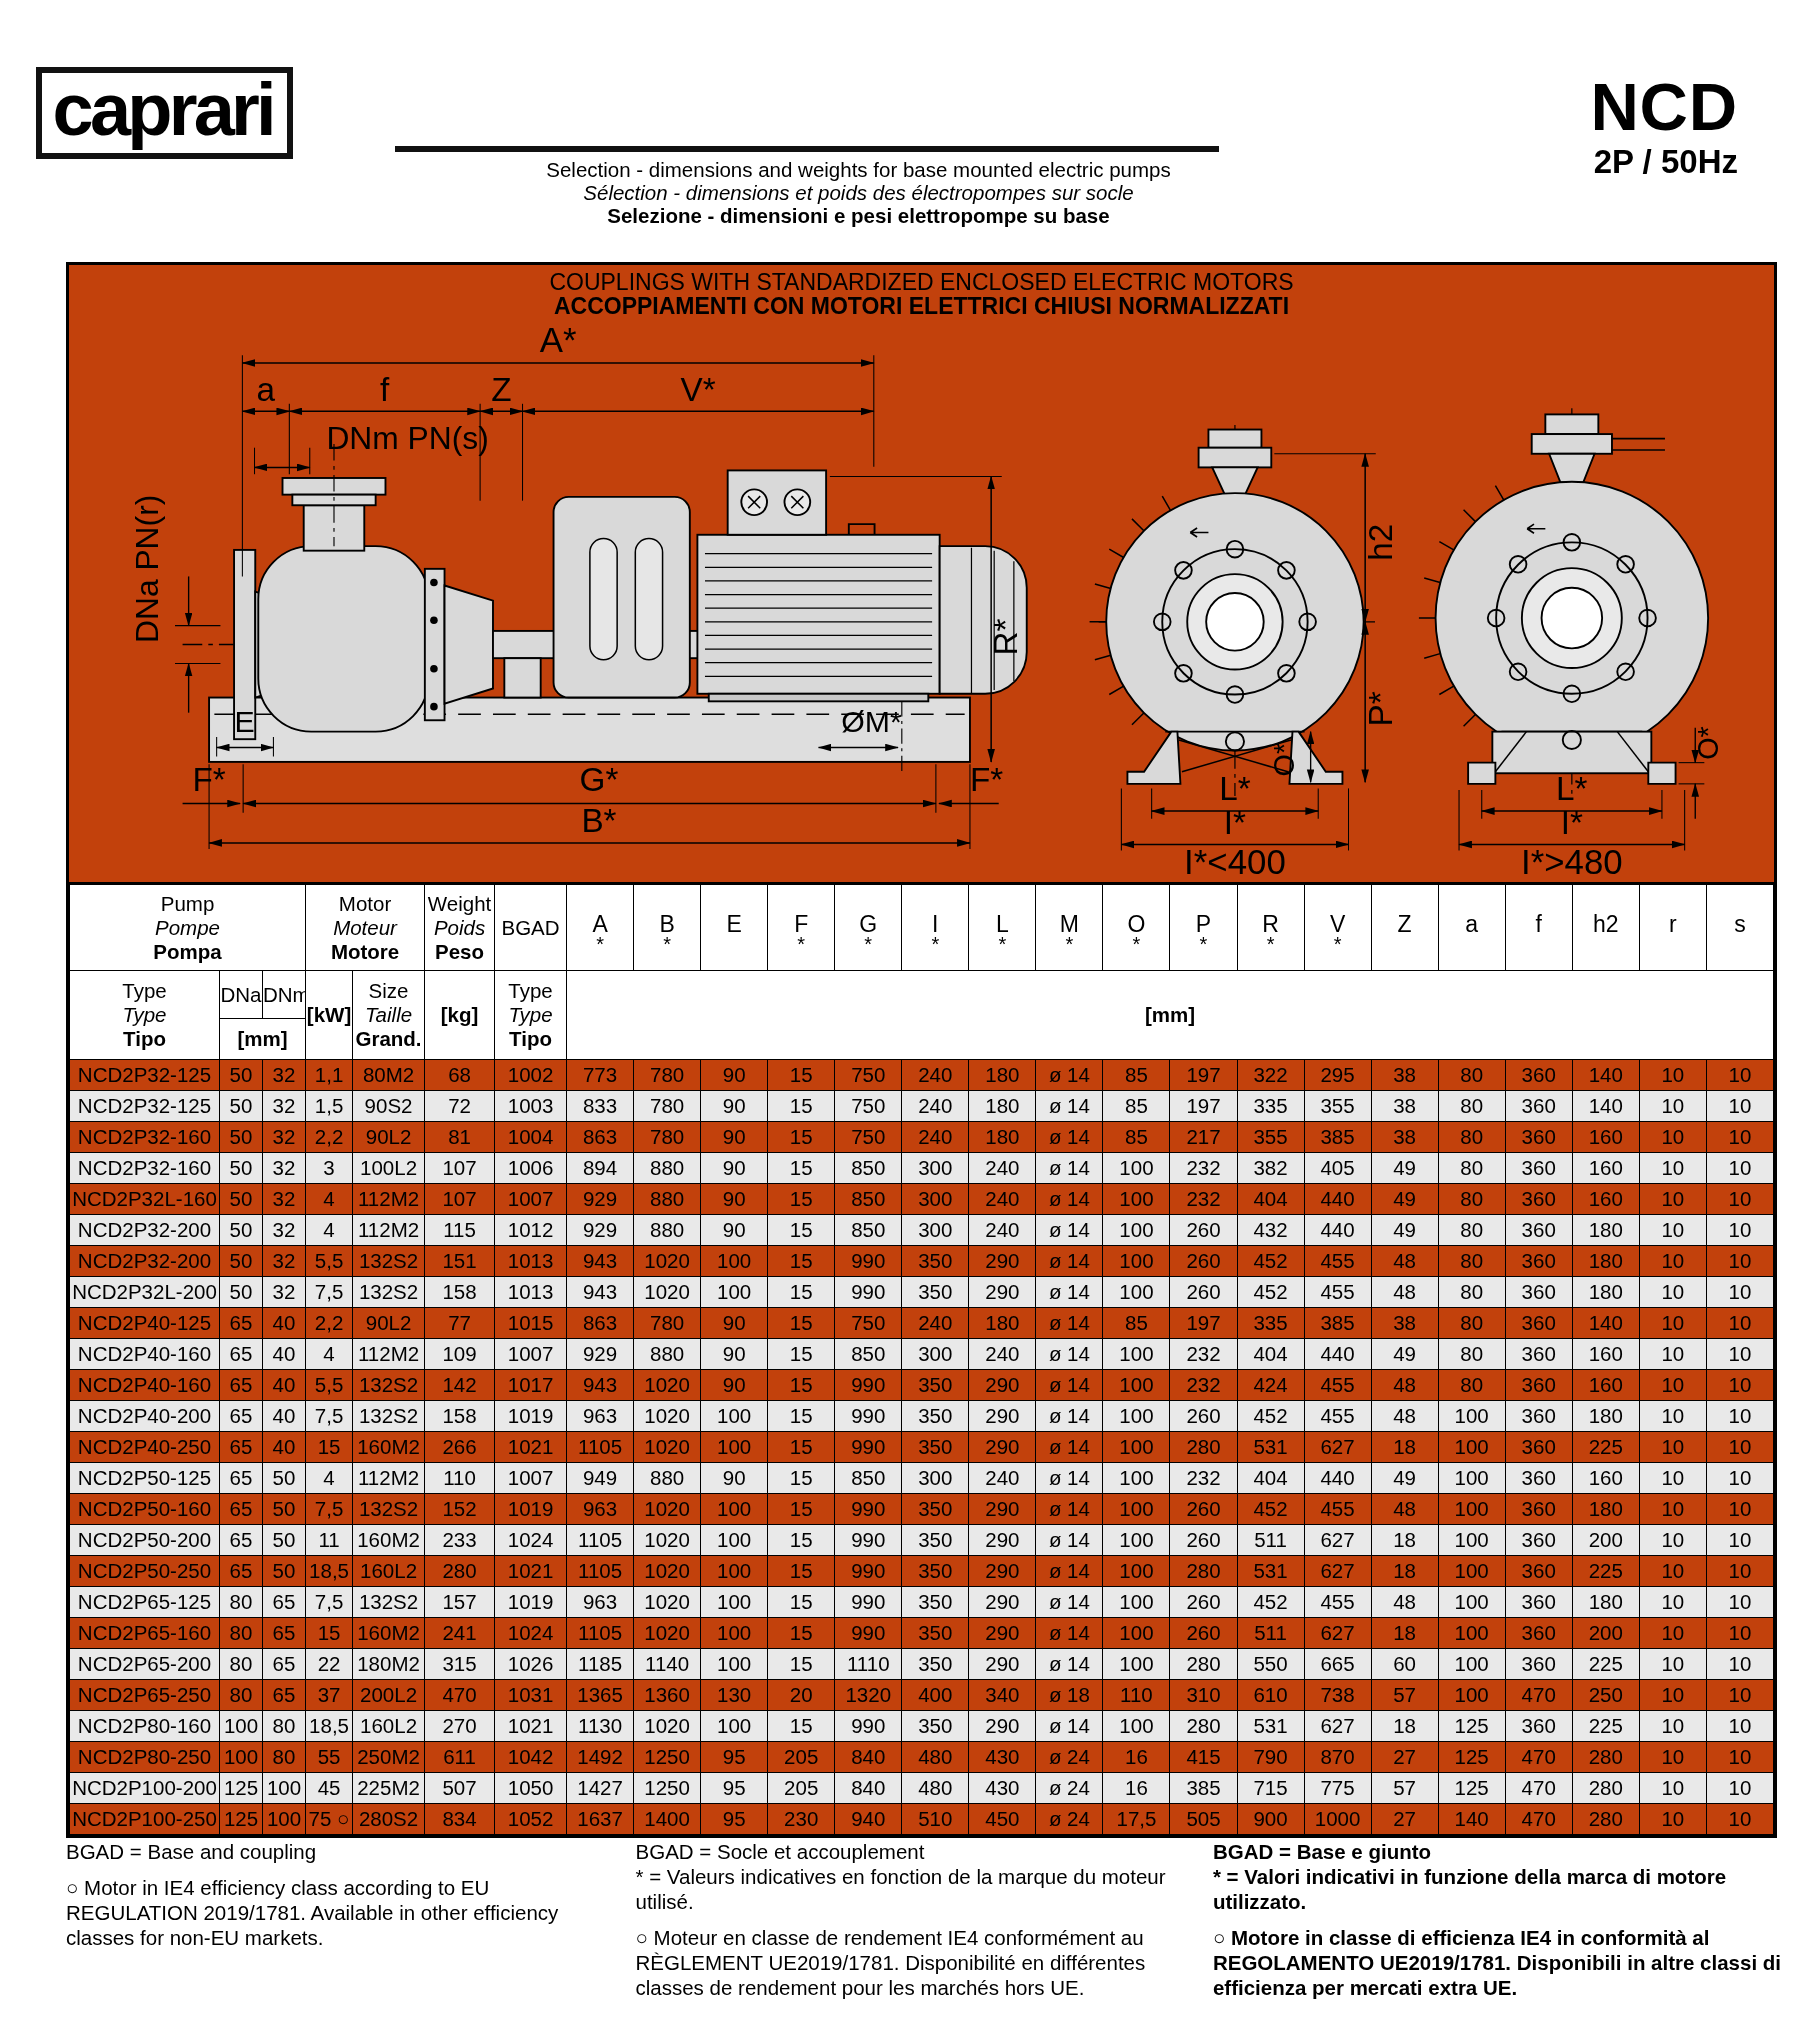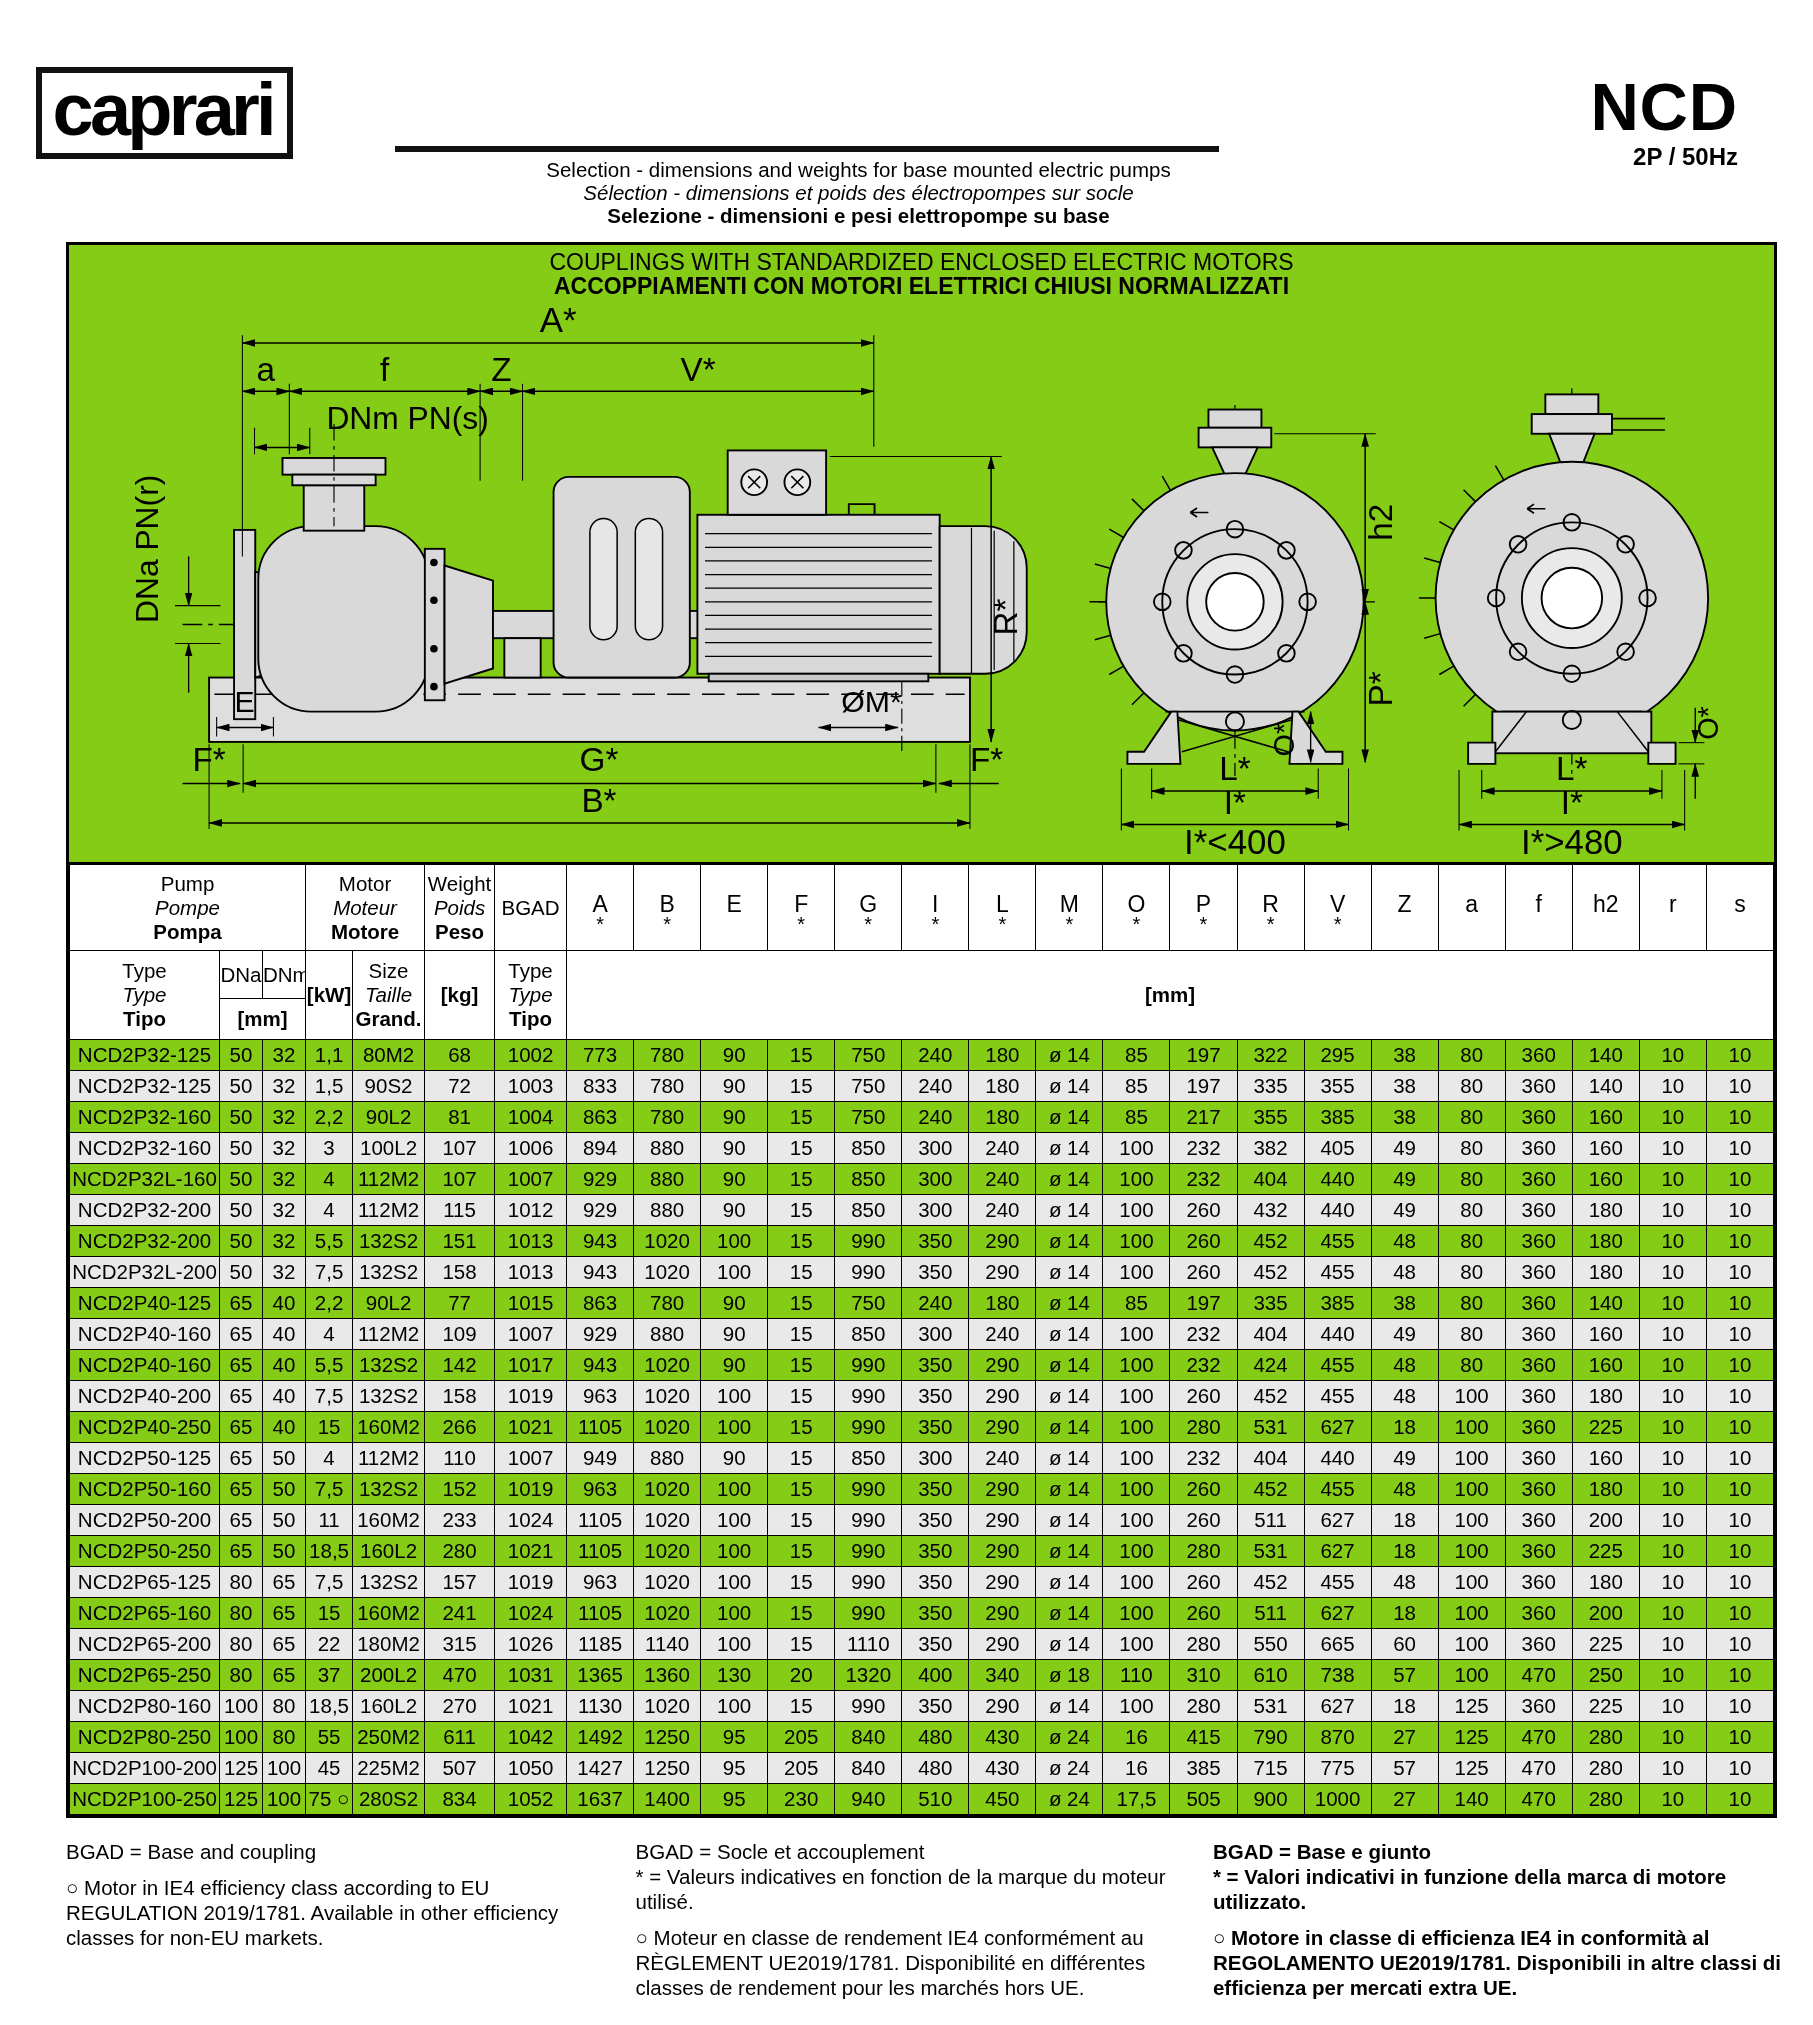--- a/index.html
+++ b/index.html
@@ -9,24 +9,24 @@
   .logo-box{position:absolute;left:36px;top:67px;border:6.8px solid #111;
             padding:0 13.7px 6px 10.6px;line-height:1;}
   .logo-box span{font-size:74px;font-weight:bold;letter-spacing:-3.8px;}
   .header-rule{position:absolute;left:395px;top:146px;width:824px;height:6px;background:#111;}
   .subtitles{position:absolute;left:471px;top:158px;width:775px;text-align:center;
              font-size:20.5px;line-height:23px;}
   .subtitles .fr{font-style:italic;}
   .subtitles .it{font-weight:bold;}
   .series-block{position:absolute;right:76px;top:73px;text-align:right;line-height:1;}
   .series-block .series{font-size:67px;font-weight:bold;letter-spacing:0.8px;}
-  .series-block .speed{font-size:24px;font-weight:bold;margin-top:4.6px;}
+  .series-block .speed{font-size:33px;font-weight:bold;margin-top:4.6px;}
   
-  .main-box{position:absolute;left:66px;top:242px;width:1711px;border:3px solid #000;
-            box-sizing:border-box;background:#84cc16;}
+  .main-box{position:absolute;left:66px;top:262px;width:1711px;border:3px solid #000;
+            box-sizing:border-box;background:#c2410c;}
   .dtitle{text-align:center;padding-top:4.6px;font-size:23px;line-height:24px;}
   .dtitle .fr{font-style:italic;}
   .dtitle .it{font-weight:bold;}
   .drawing-wrap{width:100%;margin-top:1.5px;}
   svg text{font-family:"Liberation Sans",sans-serif;fill:#000;}
   
   table{width:100%;border-collapse:collapse;table-layout:fixed;font-size:20.5px;
         border-top:3px solid #000;}
   th,td{border:1.5px solid #000;text-align:center;vertical-align:middle;padding:0;
         white-space:nowrap;overflow:hidden;}

